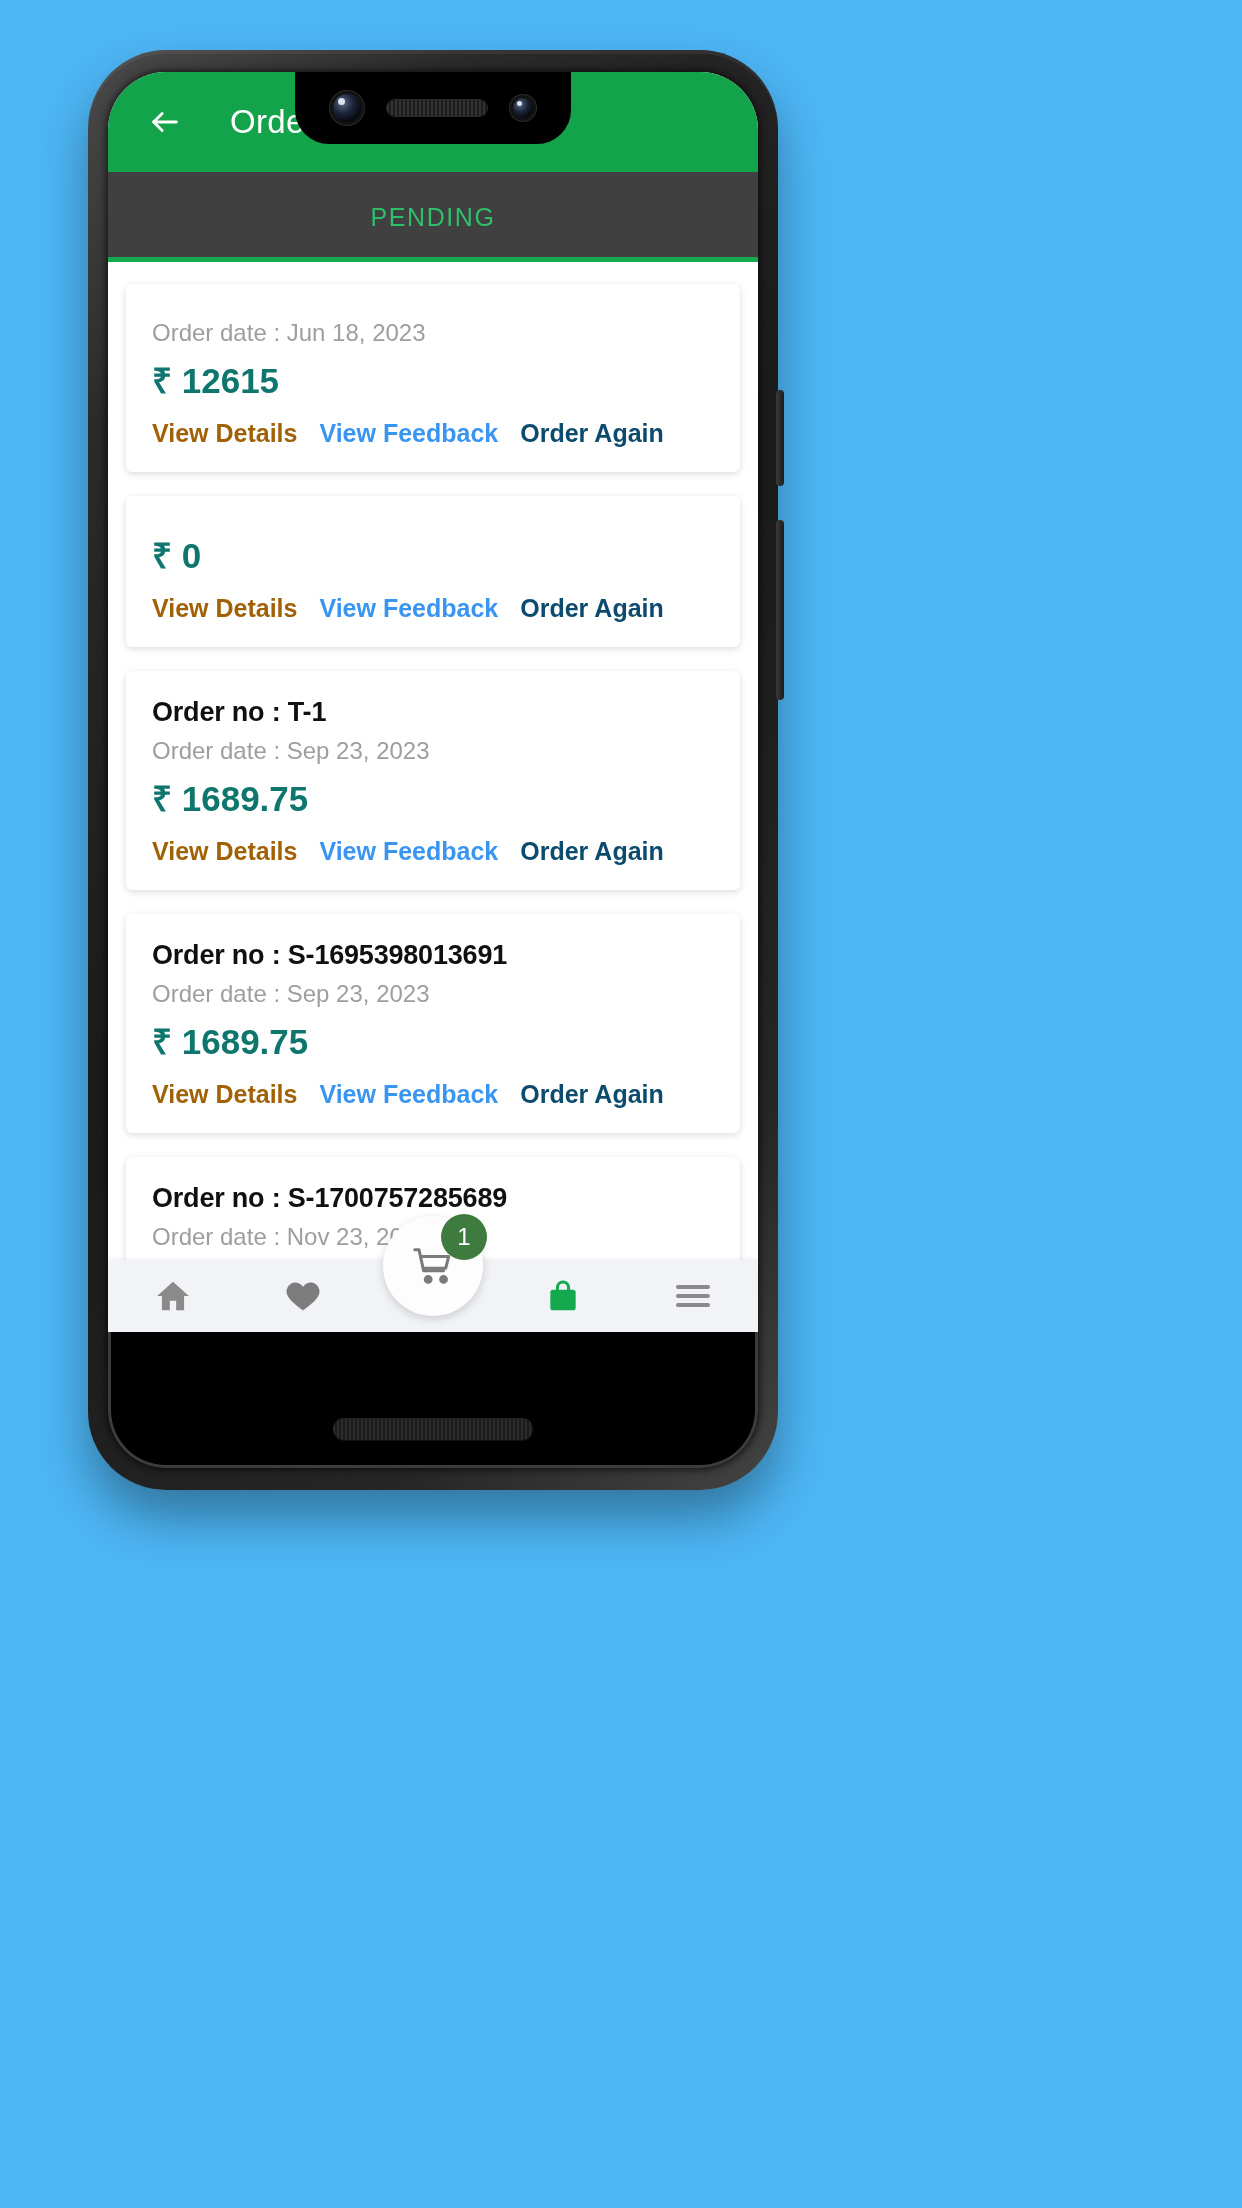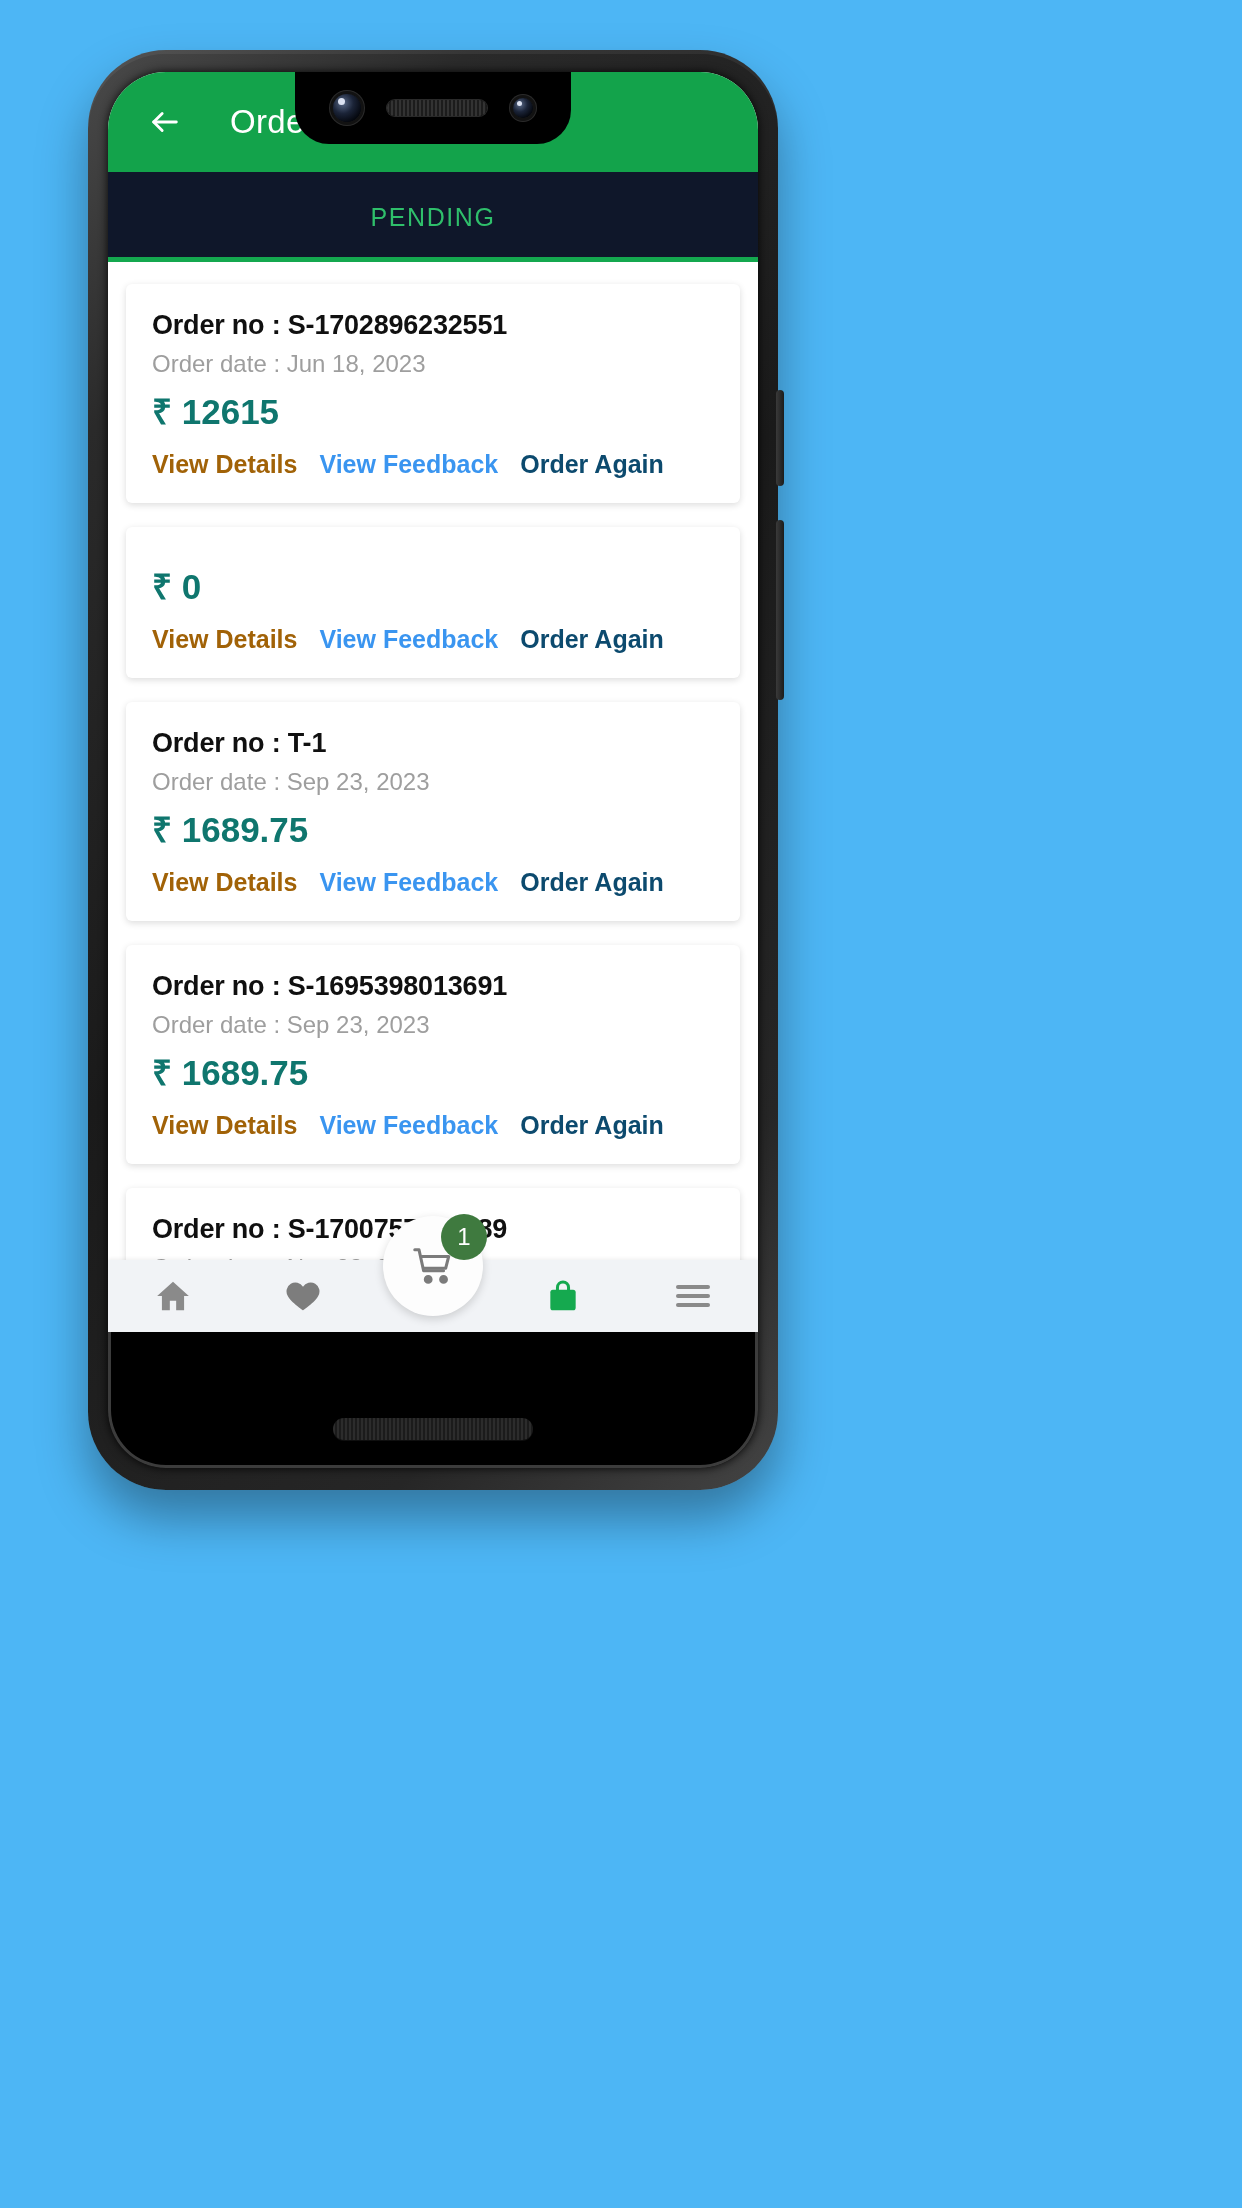--- a/index.html
+++ b/index.html
@@ -80,21 +80,21 @@
   #notch-cam-2{ width:20px; height:20px; }
   #notch-cam-2::after{ width:5px; height:5px; left:4px; top:3px; }
   #notch-speaker{
     width:100px; height:16px; border-radius:8px;
     background:repeating-linear-gradient(90deg,#333 0 2px,#1c1c1c 2px 4px);
     box-shadow:0 0 0 1px #2a2a2a;
   }
 
   
   #tab-bar{
-    height:90px; background:#0f172a; display:flex;
+    height:90px; background:#404040; display:flex;
     box-shadow:0 1px 0 rgba(0,0,0,.05);
   }
   .tab{
     flex:1; display:flex; align-items:center; justify-content:center;
     font-size:25px; letter-spacing:1.6px; cursor:pointer; position:relative;
     color:#8c8c8c; font-weight:400;
   }
   .tab.active{ color:#2fbf6b; }
   .tab.active::after{
     content:""; position:absolute; left:0; right:0; bottom:0;
@@ -171,21 +171,20 @@
         <div id="page-title">Orders</div>
       </div>
 
       <div id="tab-bar">
         <div class="tab active">PENDING</div>
       </div>
 
       <div id="order-list">
 
         <div class="order-card">
-          <div class="order-no">Order no : S-1702896232551</div>
           <div class="order-date">Order date : Jun 18, 2023</div>
           <div class="order-price">₹ 12615</div>
           <div class="order-actions">
             <span class="action-link link-details">View Details</span>
             <span class="action-link link-feedback">View Feedback</span>
             <span class="action-link link-again">Order Again</span>
           </div>
         </div>
 
         <div class="order-card">

